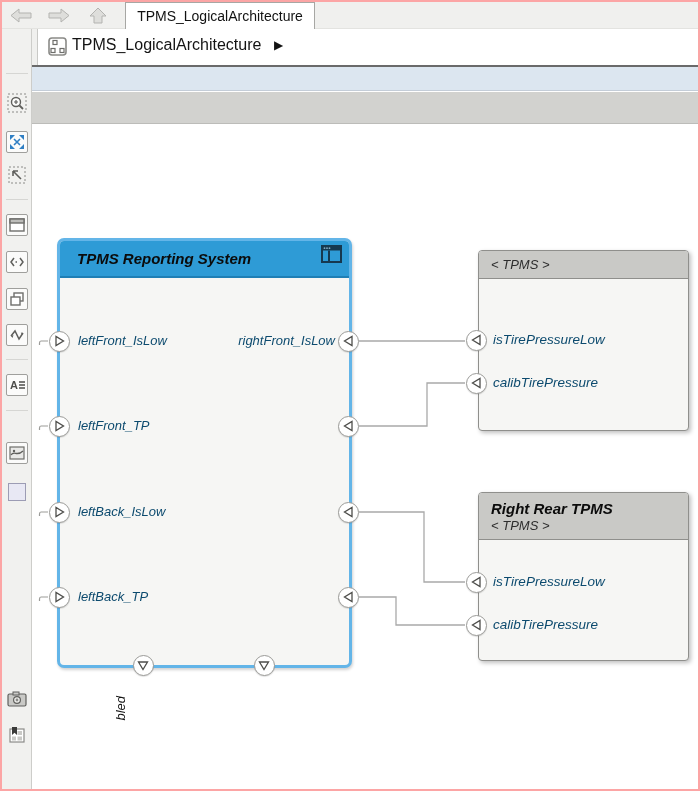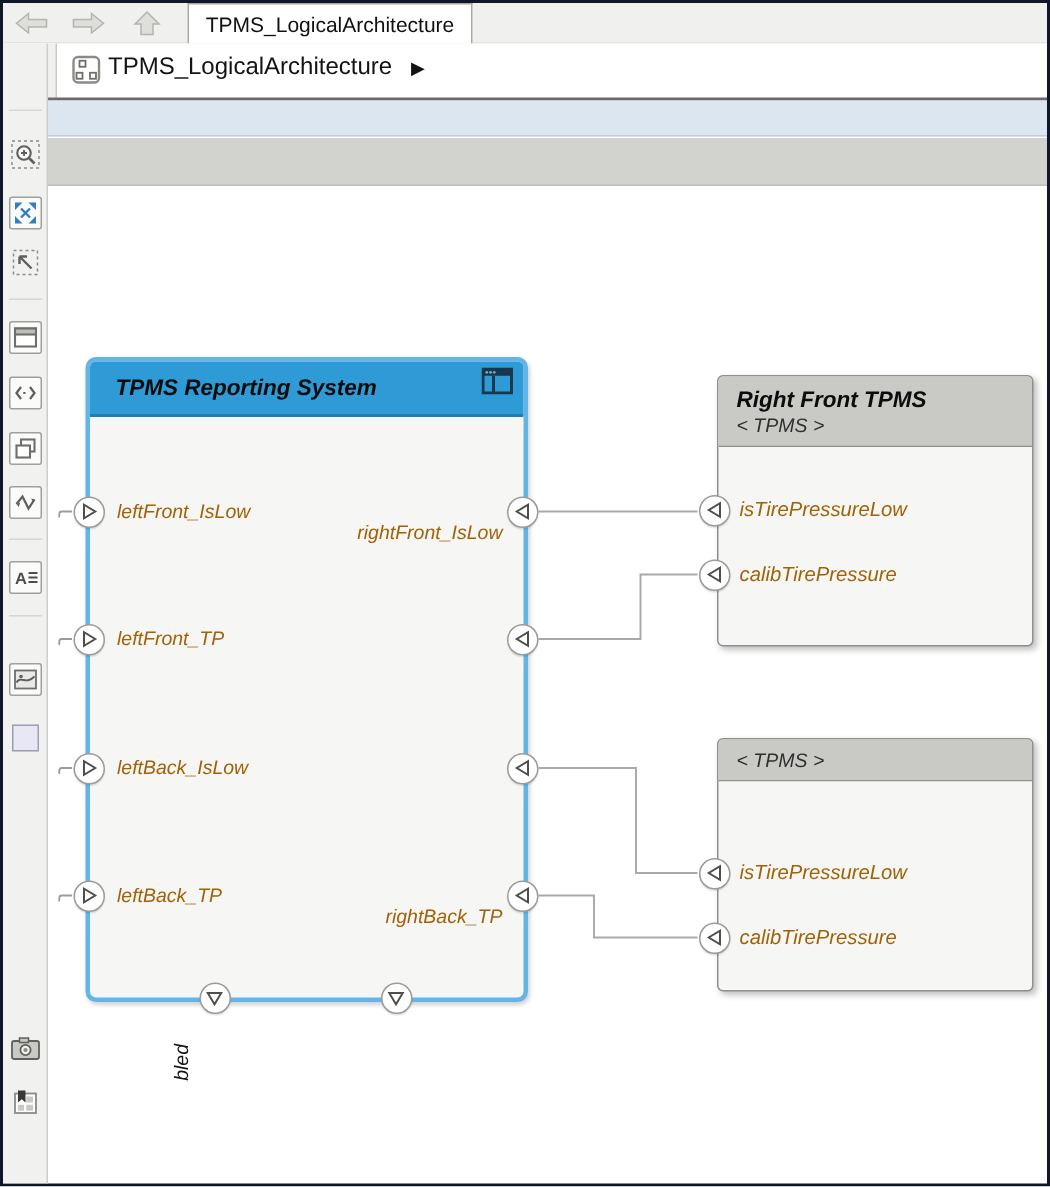--- a/index.html
+++ b/index.html
@@ -1,21 +1,21 @@
 <!DOCTYPE html>
 <html style="--header_blue: #2E9BD6; --selection_blue: #63B5E8; --component_header: #C9C9C6; --body_fill: #F6F6F4; --wire: #A9A9A9;"><head>
 <meta charset="utf-8">
 <style>
   :root{
     --header_blue:#2E9BD6; --selection_blue:#63B5E8; --component_header:#C9C9C6;
     --body_fill:#F6F6F4; --wire:#A9A9A9; --rail_bg:#F1F1EF; --band_blue:#DCE6F0; --band_gray:#D2D2CF;
   }
   *{box-sizing:border-box;margin:0;padding:0}
   html,body{background:#fff;font-family:"Liberation Sans",sans-serif;}
-  #app{position:relative;width:700px;height:791px;background:#fff;border:2px solid #0f172a;overflow:hidden;}
+  #app{position:relative;width:700px;height:791px;background:#fff;border:2px solid #fca5a5;overflow:hidden;}
   
   .tabrow{position:absolute;left:0;top:0;width:696px;height:27px;background:#f0f0ee;border-bottom:1px solid #e3e3e0;}
   .navarrow{position:absolute;top:5px;width:24px;height:17px;}
   .tab{position:absolute;left:123px;top:0;width:190px;height:27px;background:#fff;border:1px solid #a7a7a4;border-bottom:none;
        font-size:14px;color:#111;text-align:center;line-height:26px;}
   
   .crumbrow{position:absolute;left:0;top:27px;width:696px;height:36px;background:#fff;}
   .railtop{position:absolute;left:0;top:0;width:36px;height:36px;background:#f0f0ee;border-right:1px solid #c9c9c6;}
   .backbtn{position:absolute;left:8px;top:9px;width:19px;height:19px;border:1px solid #9a9a97;border-radius:50%;
            color:#8c8c89;font-size:13px;line-height:17px;text-align:center;background:#f7f7f5;}
@@ -42,22 +42,22 @@
   .preview-icon{position:absolute;right:7px;top:4px;}
   
   .comp{position:absolute;width:211px;border:1px solid #8f8f8c;border-radius:4px;background:var(--body_fill);
         box-shadow:2px 2px 4px rgba(0,0,0,.25);}
   .comphead{background:var(--component_header);border-bottom:1px solid #8f8f8c;border-radius:3px 3px 0 0;padding:6px 0 5px 12px;}
   .comphead .t{font-size:15px;font-weight:bold;color:#0b0b0b;line-height:19px;}
   .comphead .s{font-size:13px;color:#2e2e2e;line-height:16px;}
   
   .port{position:absolute;width:21px;height:21px;border-radius:50%;background:#fff;border:1px solid #9b9b98;
         display:flex;align-items:center;justify-content:center;box-shadow:0 1px 1px rgba(0,0,0,.12);}
-  .plabel{position:absolute;height:18px;line-height:18px;font-size:13px;color:#a16207;white-space:nowrap;}
-  .plabel.r{text-align:right;margin-top:14px;}
+  .plabel{position:absolute;height:18px;line-height:18px;font-size:13px;color:#0c4a6e;white-space:nowrap;}
+  .plabel.r{text-align:right;}
   .vlabel{position:absolute;height:16px;line-height:16px;font-size:13px;color:#141414;white-space:nowrap;
           transform:rotate(-90deg);transform-origin:0 0;}
   
   .pill{position:absolute;left:27px;top:627px;width:56px;height:35px;background:#ECECEA;border:1px solid #cfcfcc;
         border-radius:8px;display:flex;align-items:center;justify-content:space-evenly;box-shadow:0 1px 2px rgba(0,0,0,.15);}
 </style>
 </head>
 <body>
 
 <div id="app">
@@ -266,56 +266,55 @@
           <polygon points="9,1.5 9,10.5 1.5,6" fill="#fff" stroke="#4e4e4b" stroke-width="1.3"></polygon>
         </svg>
     </div>
     <div class="port" style="left:305.5px;top:462.5px">
       <svg width="11" height="12" viewBox="0 0 11 12">
           <polygon points="9,1.5 9,10.5 1.5,6" fill="#fff" stroke="#4e4e4b" stroke-width="1.3"></polygon>
         </svg>
     </div>
 
     <div class="plabel r" style="left:153px;width:150px;top:208px">rightFront_IsLow</div>
-    <div class="plabel r" style="left:153px;width:150px;top:464px">rightBack_TP</div>
 
     <div class="port" style="left:100.5px;top:530.5px">
       <svg width="12" height="11" viewBox="0 0 12 11">
           <polygon points="1.5,2 10.5,2 6,9.5" fill="#fff" stroke="#4e4e4b" stroke-width="1.3"></polygon>
         </svg>
     </div>
     <div class="port" style="left:221.5px;top:530.5px">
       <svg width="12" height="11" viewBox="0 0 12 11">
           <polygon points="1.5,2 10.5,2 6,9.5" fill="#fff" stroke="#4e4e4b" stroke-width="1.3"></polygon>
         </svg>
     </div>
 
     <div class="vlabel" style="left:81px;top:697px;width:147px">indicatorLightEnabled</div>
 
     <div class="comp" style="left:446px;top:126px;height:181px">
       <div class="comphead">
-        <div class="t">Right Front TPMS</div>
         <div class="s">&lt; TPMS &gt;</div>
       </div>
     </div>
     <div class="port" style="left:433.5px;top:205.5px">
       <svg width="11" height="12" viewBox="0 0 11 12">
           <polygon points="9,1.5 9,10.5 1.5,6" fill="#fff" stroke="#4e4e4b" stroke-width="1.3"></polygon>
         </svg>
     </div>
     <div class="port" style="left:433.5px;top:248.5px">
       <svg width="11" height="12" viewBox="0 0 11 12">
           <polygon points="9,1.5 9,10.5 1.5,6" fill="#fff" stroke="#4e4e4b" stroke-width="1.3"></polygon>
         </svg>
     </div>
     <div class="plabel" style="left:461px;top:207px;font-size:13.5px">isTirePressureLow</div>
     <div class="plabel" style="left:461px;top:250px;font-size:13.5px">calibTirePressure</div>
 
     <div class="comp" style="left:446px;top:368px;height:169px">
       <div class="comphead">
+        <div class="t">Right Rear TPMS</div>
         <div class="s">&lt; TPMS &gt;</div>
       </div>
     </div>
     <div class="port" style="left:433.5px;top:447.5px">
       <svg width="11" height="12" viewBox="0 0 11 12">
           <polygon points="9,1.5 9,10.5 1.5,6" fill="#fff" stroke="#4e4e4b" stroke-width="1.3"></polygon>
         </svg>
     </div>
     <div class="port" style="left:433.5px;top:490.5px">
       <svg width="11" height="12" viewBox="0 0 11 12">

